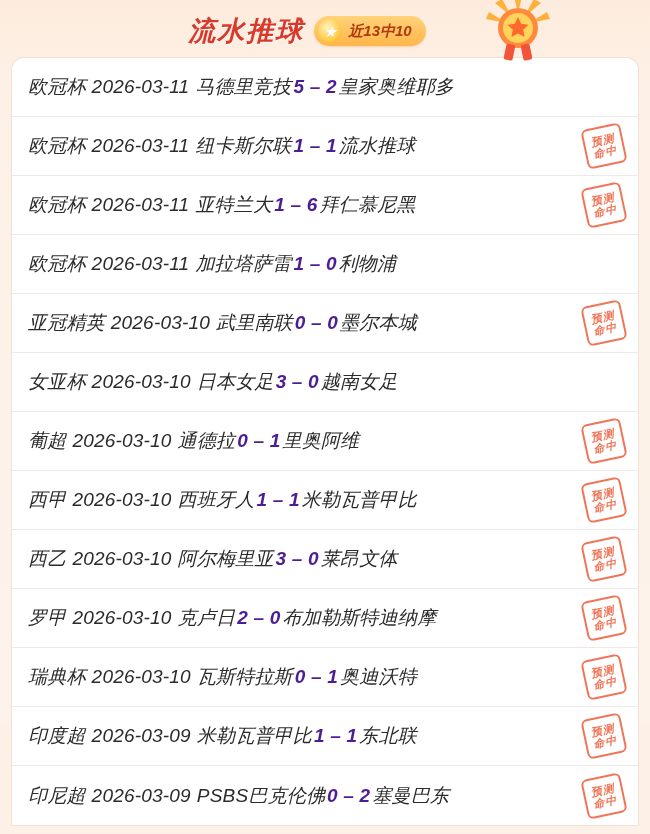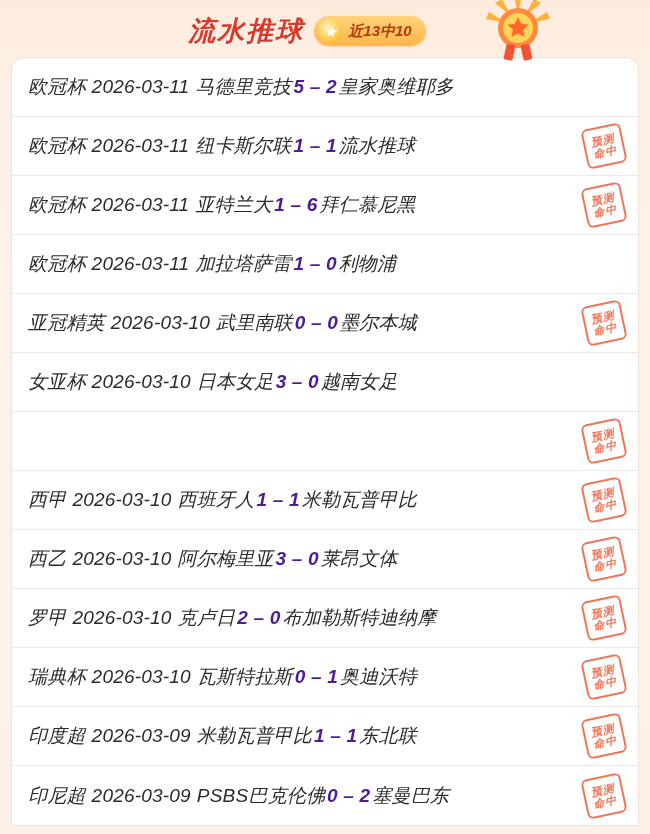--- a/index.html
+++ b/index.html
@@ -201,20 +201,21 @@
         <div class="row-text"><span class="league">亚冠精英</span><span class="date">2026-03-10</span><span class="team">武里南联</span><span class="score">0 – 0</span><span class="team">墨尔本城</span></div>
         <div class="stamp">
           <span>预测</span>
           <span>命中</span>
         </div>
       </div>
       <div class="row">
         <div class="row-text"><span class="league">女亚杯</span><span class="date">2026-03-10</span><span class="team">日本女足</span><span class="score">3 – 0</span><span class="team">越南女足</span></div>
       </div>
       <div class="row">
+        <div class="row-text"><span class="league">葡超</span><span class="date">2026-03-10</span><span class="team">通德拉</span><span class="score">0 – 1</span><span class="team">里奥阿维</span></div>
         <div class="stamp">
           <span>预测</span>
           <span>命中</span>
         </div>
       </div>
       <div class="row">
         <div class="row-text"><span class="league">西甲</span><span class="date">2026-03-10</span><span class="team">西班牙人</span><span class="score">1 – 1</span><span class="team">米勒瓦普甲比</span></div>
         <div class="stamp">
           <span>预测</span>
           <span>命中</span>

